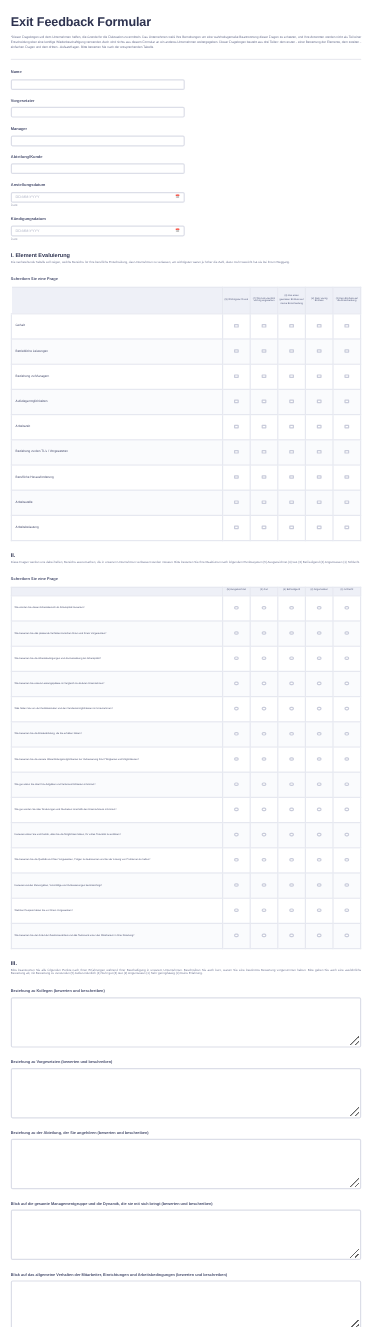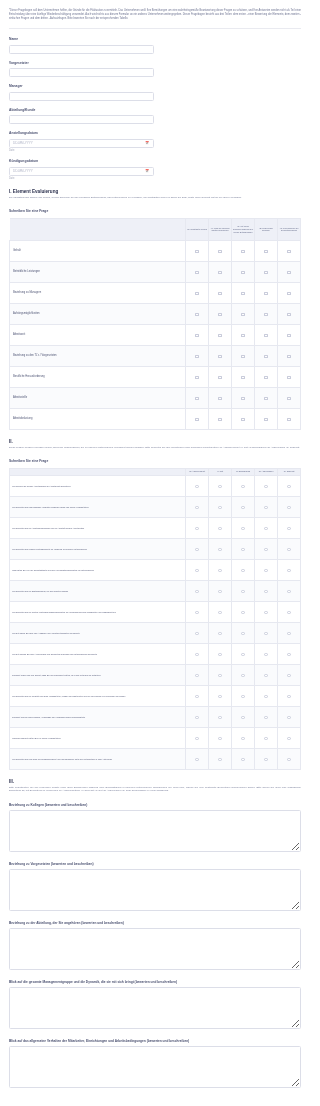--- a/index.html
+++ b/index.html
@@ -140,20 +140,21 @@
     border-radius: 1.5px;
     background:#fff;
     display:block;
   }
 </style>
 </head>
 <body>
 
 <div class="page">
 
+  <h1 class="form-title">Exit Feedback Formular</h1>
   <p class="intro">*Dieser Fragebogen soll dem Unternehmen helfen, die Gründe für die Fluktuation zu ermitteln. Das Unternehmen weiß Ihre Bemühungen um eine wahrheitsgemäße Beantwortung dieser Fragen zu schätzen, und Ihre Antworten werden nicht als Teil einer Entscheidung über eine künftige Wiederbeschäftigung verwendet. Auch wird nichts aus diesem Formular an ein anderes Unternehmen weitergegeben. Dieser Fragebogen besteht aus drei Teilen: dem ersten - einer Bewertung der Elemente, dem zweiten - einfachen Fragen und dem dritten - Aufsatzfragen. Bitte bewerten Sie nach der entsprechenden Tabelle.</p>
   <hr class="hr">
 
   <div class="field">
     <label class="field-label">Name</label>
     <input class="txt-input" placeholder="" style="">
   </div>
 
   <div class="field">
     <label class="field-label">Vorgesetzter</label>

